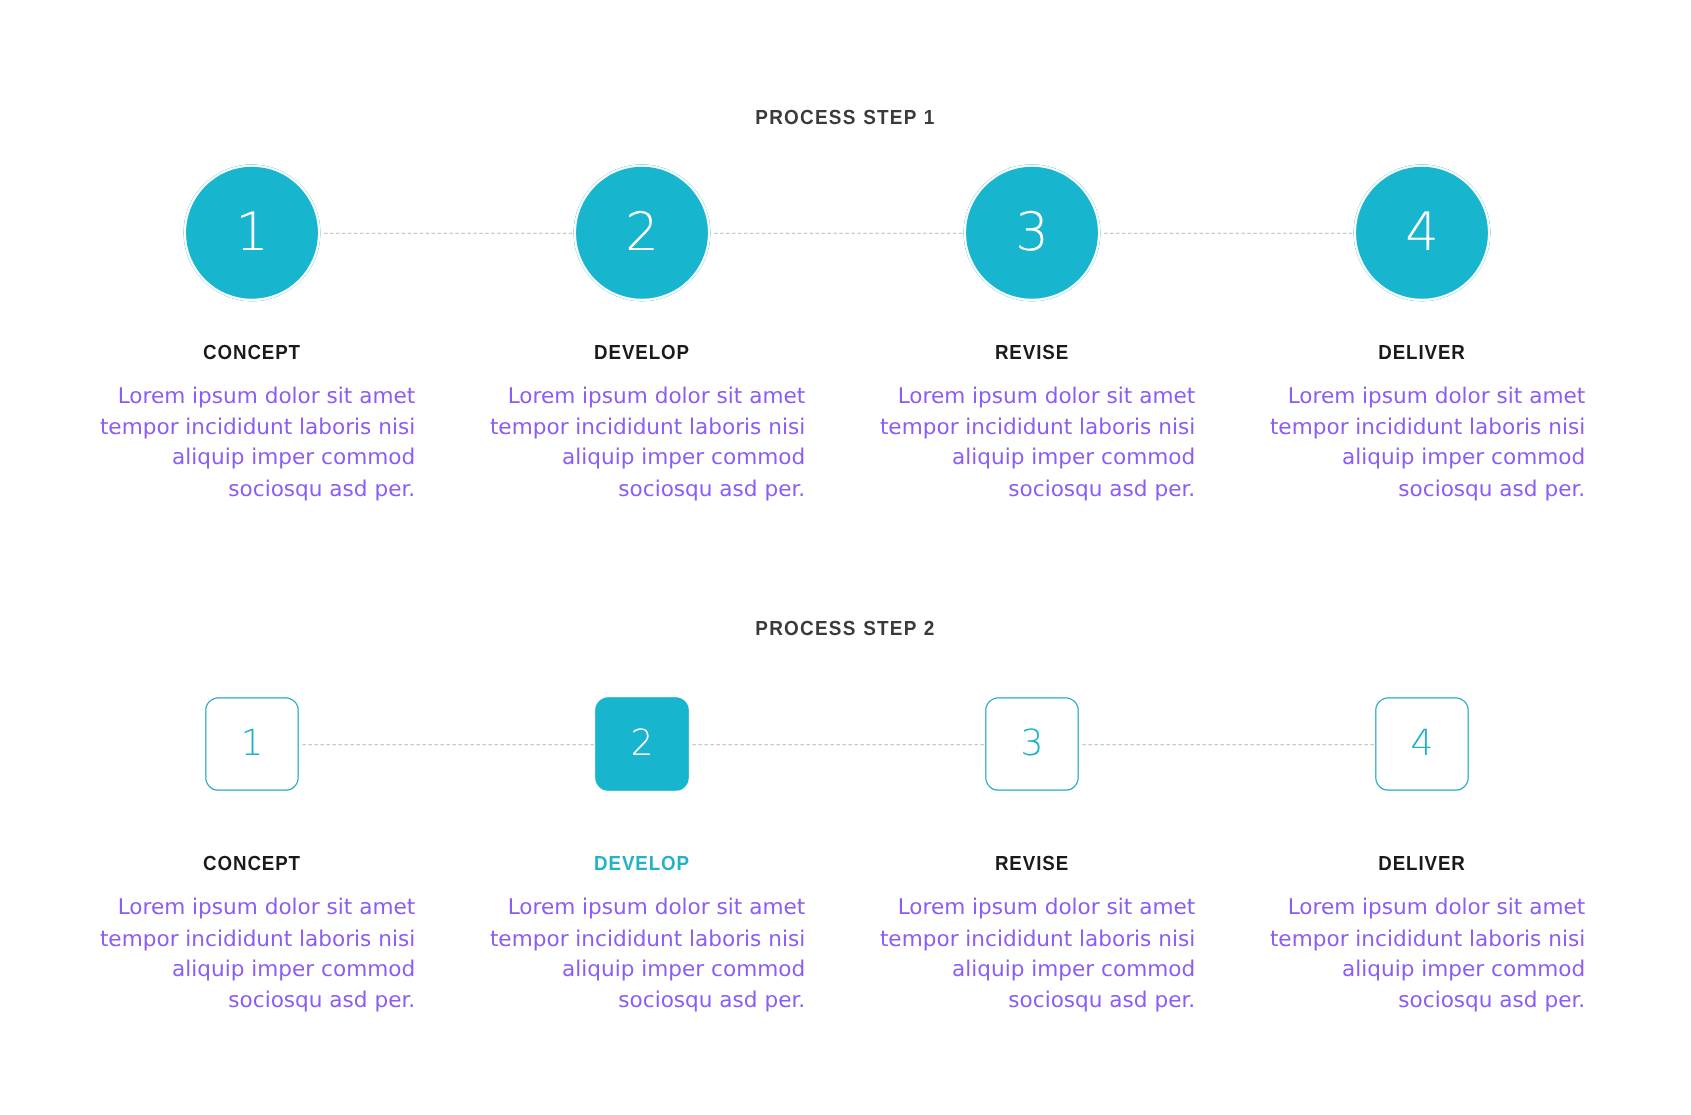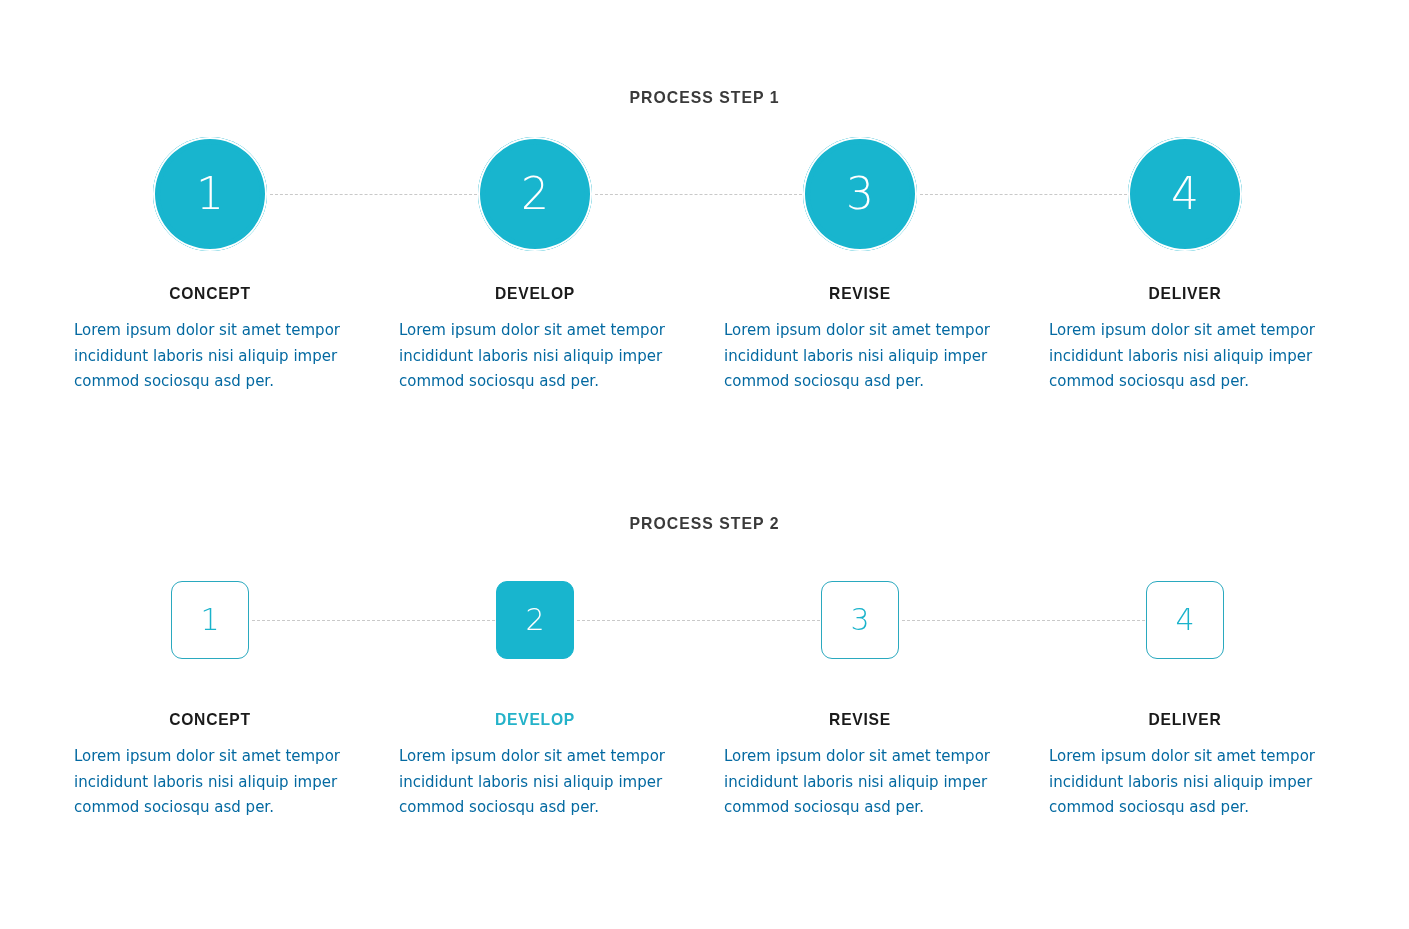--- a/index.html
+++ b/index.html
@@ -146,26 +146,26 @@
     line-height: 20px;
     font-family: "Liberation Sans", "DejaVu Sans", sans-serif;
   }
   .step-title.accent {
     color: #24b2c9;
   }
 
   .step-desc {
     margin: 14px auto 0 auto;
     width: 272px;
-    font-size: 15px;
+    font-size: 18px;
     line-height: 25.5px;
-    color: #0369a1;
+    color: #8b5cf6;
     font-family: "DejaVu Sans", sans-serif;
     font-weight: 400;
-    text-align: left;
+    text-align: right;
   }
 </style>
 </head>
 <body>
 
 <div class="canvas">
 
   <div class="section" id="section-1">
 
     <div class="section-heading">PROCESS STEP 1</div>

